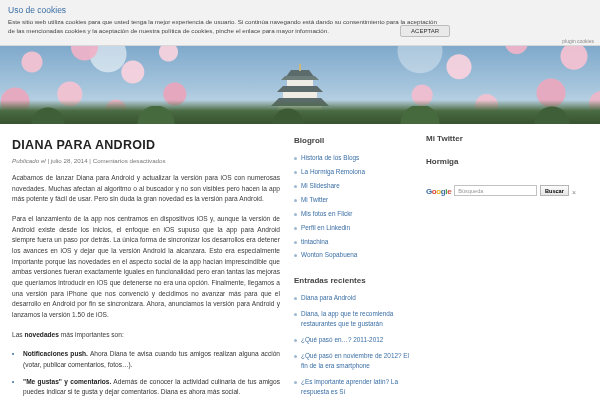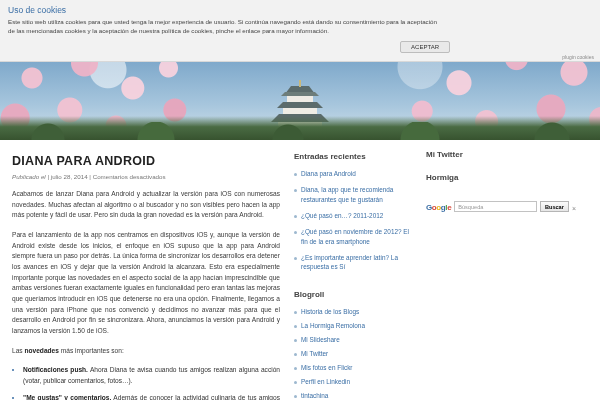--- a/index.html
+++ b/index.html
@@ -13,21 +13,21 @@
     overflow: hidden;
     position: relative;
   }
 
   
   .cookie-bar {
     background: #f2f2f2;
     border-bottom: 1px solid #d8d8d8;
     padding: 5px 8px 6px 8px;
     position: relative;
-    height: 62px;
+    height: 46px;
   }
   .cookie-title {
     font-size: 8.5px;
     color: #3a6ea5;
     margin-bottom: 3px;
   }
   .cookie-text {
     font-size: 6.2px;
     line-height: 1.45;
     color: #444;
@@ -277,44 +277,44 @@
         </li>
         <li>
           <strong>"Me gustas" y comentarios.</strong><span> Además de conocer la actividad culinaria de tus amigos puedes indicar si te gusta y dejar comentarios. Diana es ahora más social.</span>
         </li>
       </ul>
     </div>
   </div>
 
   <div class="side1">
     <div class="side-block">
-      <div class="side-title">Entradas recientes</div>
-      <ul class="side-list compact">
-        <li>Diana para Android</li>
-        <li>Diana, la app que te recomienda restaurantes que te gustarán</li>
-        <li>¿Qué pasó en…? 2011-2012</li>
-        <li>¿Qué pasó en noviembre de 2012? El fin de la era smartphone</li>
-        <li>¿Es importante aprender latín? La respuesta es Sí</li>
-      </ul>
-    </div>
-
-    <div class="side-block">
       <div class="side-title">Blogroll</div>
       <ul class="side-list">
         <li>Historia de los Blogs</li>
         <li>La Hormiga Remolona</li>
         <li>Mi Slideshare</li>
         <li>Mi Twitter</li>
         <li>Mis fotos en Flickr</li>
         <li>Perfil en Linkedin</li>
         <li>tintachina</li>
         <li>Wonton Sopabuena</li>
       </ul>
     </div>
 
+    <div class="side-block">
+      <div class="side-title">Entradas recientes</div>
+      <ul class="side-list compact">
+        <li>Diana para Android</li>
+        <li>Diana, la app que te recomienda restaurantes que te gustarán</li>
+        <li>¿Qué pasó en…? 2011-2012</li>
+        <li>¿Qué pasó en noviembre de 2012? El fin de la era smartphone</li>
+        <li>¿Es importante aprender latín? La respuesta es Sí</li>
+      </ul>
+    </div>
+
   </div>
 
   <div class="side2">
     <div class="side-block">
       <div class="side2-title">Mi Twitter</div>
     </div>
 
     <div class="side-block">
       <div class="side2-title">Hormiga</div>
       <div class="gsearch">

